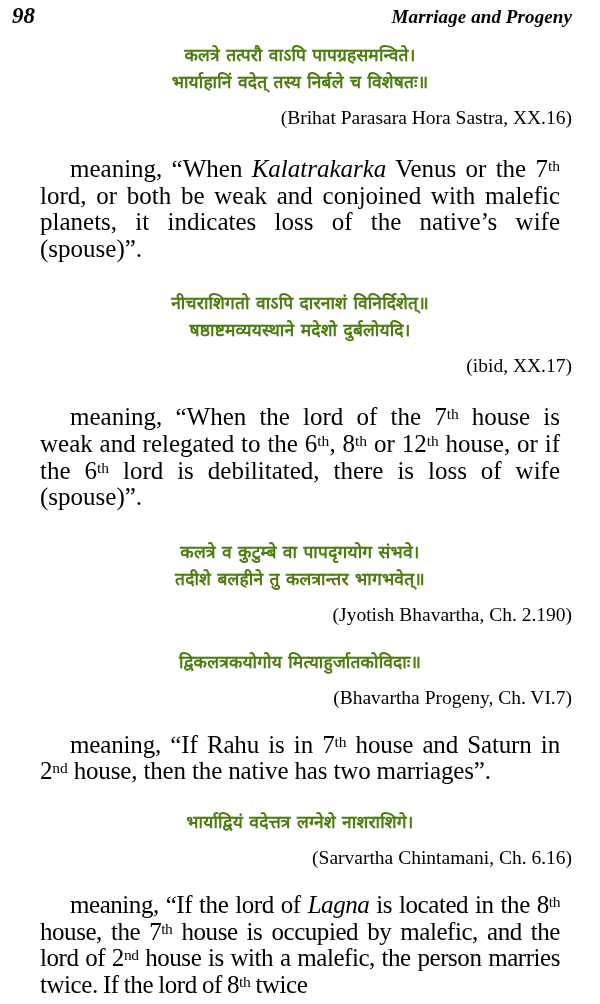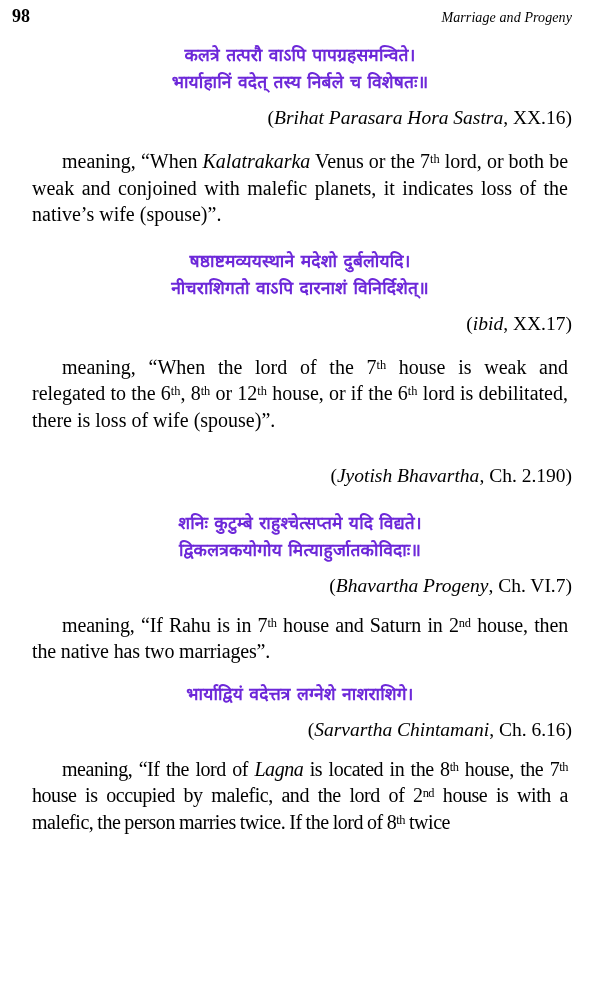--- a/index.html
+++ b/index.html
@@ -29,28 +29,29 @@
     left: 12px;
     right: 28px;
     top: 4px;
     height: 26px;
     display: flex;
     align-items: baseline;
     justify-content: space-between;
   }
   .folio {
     font-weight: bold;
-    font-size: 18px;
+    font-size: 23px;
     letter-spacing: 0px;
     line-height: 24px;
+    font-style: italic;
   }
   .runtitle {
-    font-weight: normal;
+    font-weight: bold;
     font-style: italic;
-    font-size: 14px;
+    font-size: 19px;
     line-height: 24px;
     letter-spacing: 0.1px;
   }
 
   
   .column {
     position: absolute;
     left: 28px;
     top: 34px;
     width: 544px;
@@ -59,45 +60,44 @@
   
   .verse {
     font-family: "DejaVu Sans", "Liberation Sans", sans-serif;
     font-weight: bold;
     font-size: 17.4px;
     line-height: 27px;
     text-align: center;
     margin: 0;
     padding: 0;
     letter-spacing: 0.2px;
-    color: #6d28d9;
+    color: #4d7c0f;
   }
   .verse .vline { display: block; white-space: nowrap; }
 
   
   .citation {
     text-align: right;
     font-size: 19.5px;
     line-height: 28px;
     margin: 0;
     padding: 0;
     white-space: nowrap;
   }
   .citation .src {
-    font-style: italic;
     margin-top: 31px;
   }
 
   
   .prose {
-    font-size: 20px;
+    font-size: 25px;
     line-height: 26.6px;
     text-align: justify;
     text-justify: inter-word;
-    margin: 4px;
+    margin: 12px;
     padding: 0;
     hyphens: none;
   }
   .prose.indent { text-indent: 30px; }
   .prose i { font-style: italic; }
   .prose sup, .citation sup {
     font-size: 0.62em;
     vertical-align: 0.42em;
     line-height: 0;
   }
@@ -127,36 +127,39 @@
       <span class="vline">कलत्रे तत्परौ वाऽपि पापग्रहसमन्विते।</span>
       <span class="vline">भार्याहानिं वदेत् तस्य निर्बले च विशेषतः॥</span>
     </div>
     <div class="gap-sm"></div>
     <p class="citation"><span>(</span><span class="src">Brihat Parasara Hora Sastra</span><span>, XX.16)</span></p>
     <div class="gap-md"></div>
     <p class="prose indent"><span>meaning, “When </span><i>Kalatrakarka</i><span> Venus or the 7</span><sup>th</sup><span> lord, or both be weak and conjoined with malefic planets, it indicates loss of the native’s wife (spouse)”.</span></p>
 
     <div class="gap-lg"></div>
     <div class="verse">
+      <span class="vline">नीचराशिगतो वाऽपि दारनाशं विनिर्दिशेत्॥</span>
       <span class="vline">षष्ठाष्टमव्ययस्थाने मदेशो दुर्बलोयदि।</span>
-      <span class="vline">नीचराशिगतो वाऽपि दारनाशं विनिर्दिशेत्॥</span>
     </div>
     <div class="gap-sm"></div>
     <p class="citation"><span>(</span><span class="src">ibid</span><span>, XX.17)</span></p>
     <div class="gap-md"></div>
     <p class="prose indent"><span>meaning, “When the lord of the 7</span><sup>th</sup><span> house is weak and relegated to the 6</span><sup>th</sup><span>, 8</span><sup>th</sup><span> or 12</span><sup>th</sup><span> house, or if the 6</span><sup>th</sup><span> lord is debilitated, there is loss of wife (spouse)”.</span></p>
 
     <div class="gap-lg"></div>
+    <div class="verse">
+      <span class="vline">कलत्रे व कुटुम्बे वा पापदृगयोग संभवे।</span>
+      <span class="vline">तदीशे बलहीने तु कलत्रान्तर भागभवेत्॥</span>
+    </div>
     <div class="gap-sm"></div>
     <p class="citation"><span>(</span><span class="src">Jyotish Bhavartha</span><span>, Ch. 2.190)</span></p>
     <div class="gap-sm"></div>
 
     <div class="gap-md"></div>
     <div class="verse">
-      <span class="vline">शनिः कुटुम्बे राहुश्चेत्सप्तमे यदि विद्यते।</span>
       <span class="vline">द्विकलत्रकयोगोय मित्याहुर्जातकोविदाः॥</span>
     </div>
     <div class="gap-sm"></div>
     <p class="citation"><span>(</span><span class="src">Bhavartha Progeny</span><span>, Ch. VI.7)</span></p>
     <div class="gap-sm"></div>
     <p class="prose indent tight"><span>meaning, “If Rahu is in 7</span><sup>th</sup><span> house and Saturn in 2</span><sup>nd</sup><span> house, then the native has two marriages”.</span></p>
 
     <div class="gap-md"></div>
     <div class="verse">
       <span class="vline">भार्याद्वियं वदेत्तत्र लग्नेशे नाशराशिगे।</span>

